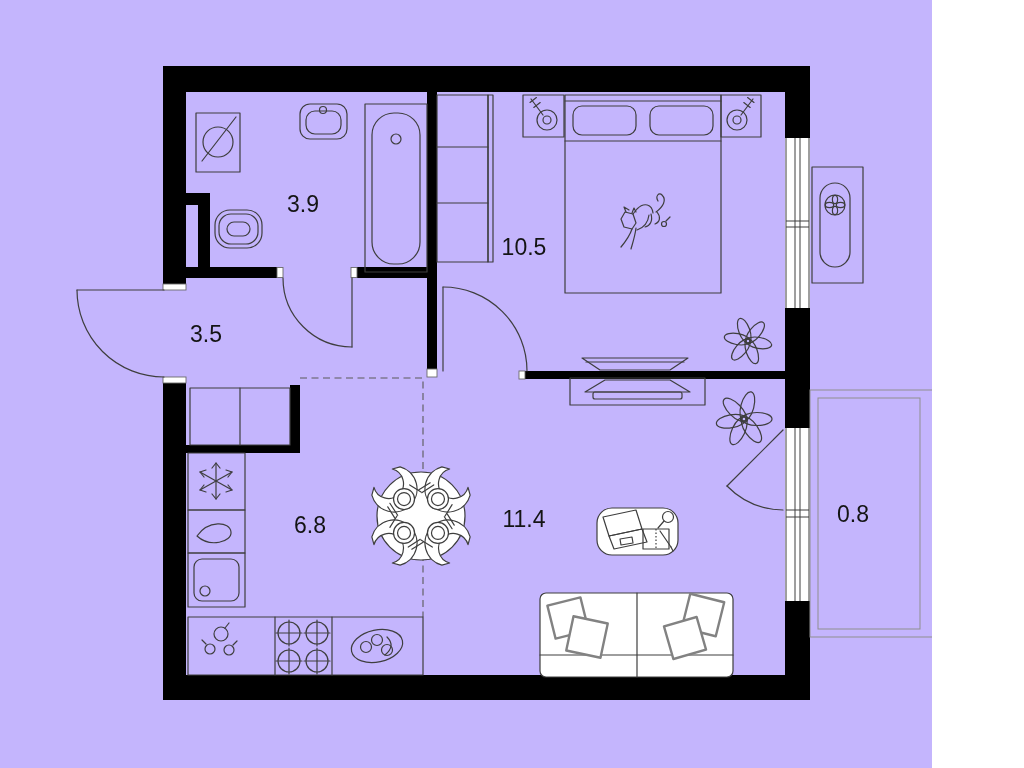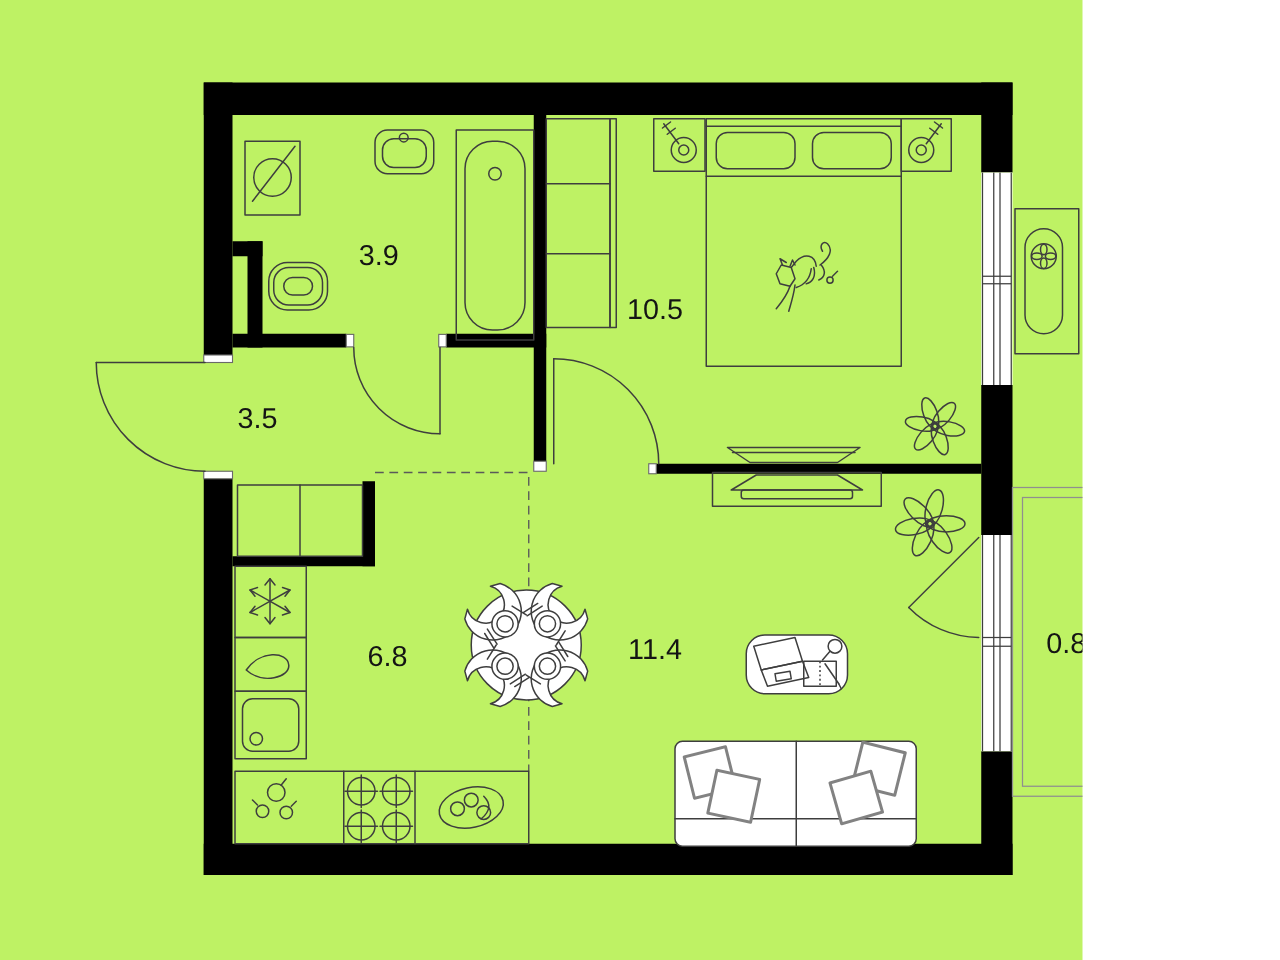--- a/index.html
+++ b/index.html
@@ -1,16 +1,16 @@
 <!DOCTYPE html>
 <html><head>
 <meta charset="utf-8">
 <style>
   html,body{margin:0;padding:0;background:#ffffff;}
-  .stage{position:relative;width:866px;height:768px;background:#bef264;overflow:hidden;}
+  .stage{position:relative;width:932px;height:768px;background:#c4b5fd;overflow:hidden;}
   svg{position:absolute;left:0;top:0;display:block;}
   .w{fill:#000000;stroke:none;}
   .f{fill:none;stroke:#3e3e3e;stroke-width:1.2;stroke-linecap:round;stroke-linejoin:round;}
   .fw{fill:#ffffff;stroke:#3e3e3e;stroke-width:1.2;stroke-linejoin:round;}
   .thin{fill:none;stroke:#8f8f8f;stroke-width:1;}
   .jamb{fill:#ffffff;stroke:#6a6a6a;stroke-width:0.9;}
   .winline{fill:none;stroke:#3e3e3e;stroke-width:1;}
   .dash{fill:none;stroke:#5a5a5a;stroke-width:1.1;stroke-dasharray:7 4.5;}
   .pillow{fill:#ffffff;stroke:#828282;stroke-width:2.4;stroke-linejoin:round;}
   .lbl{font-family:"Liberation Sans",sans-serif;font-size:23px;fill:#141414;}

